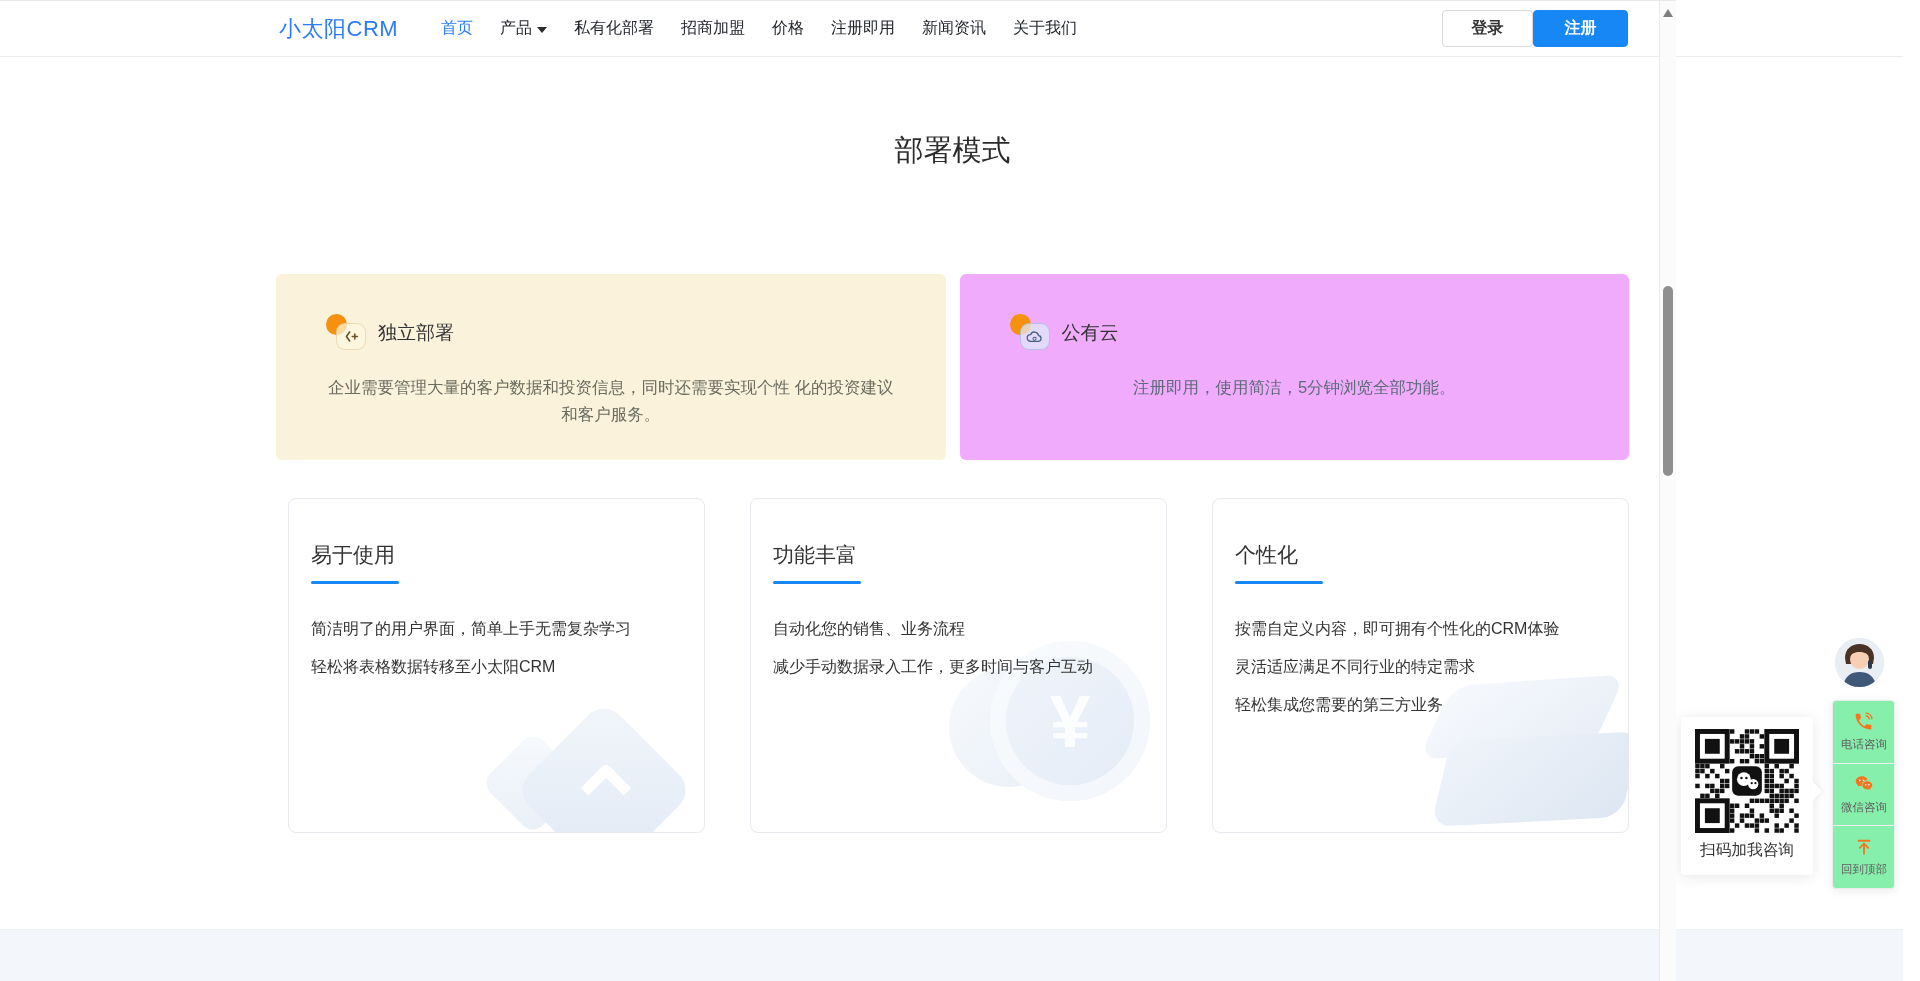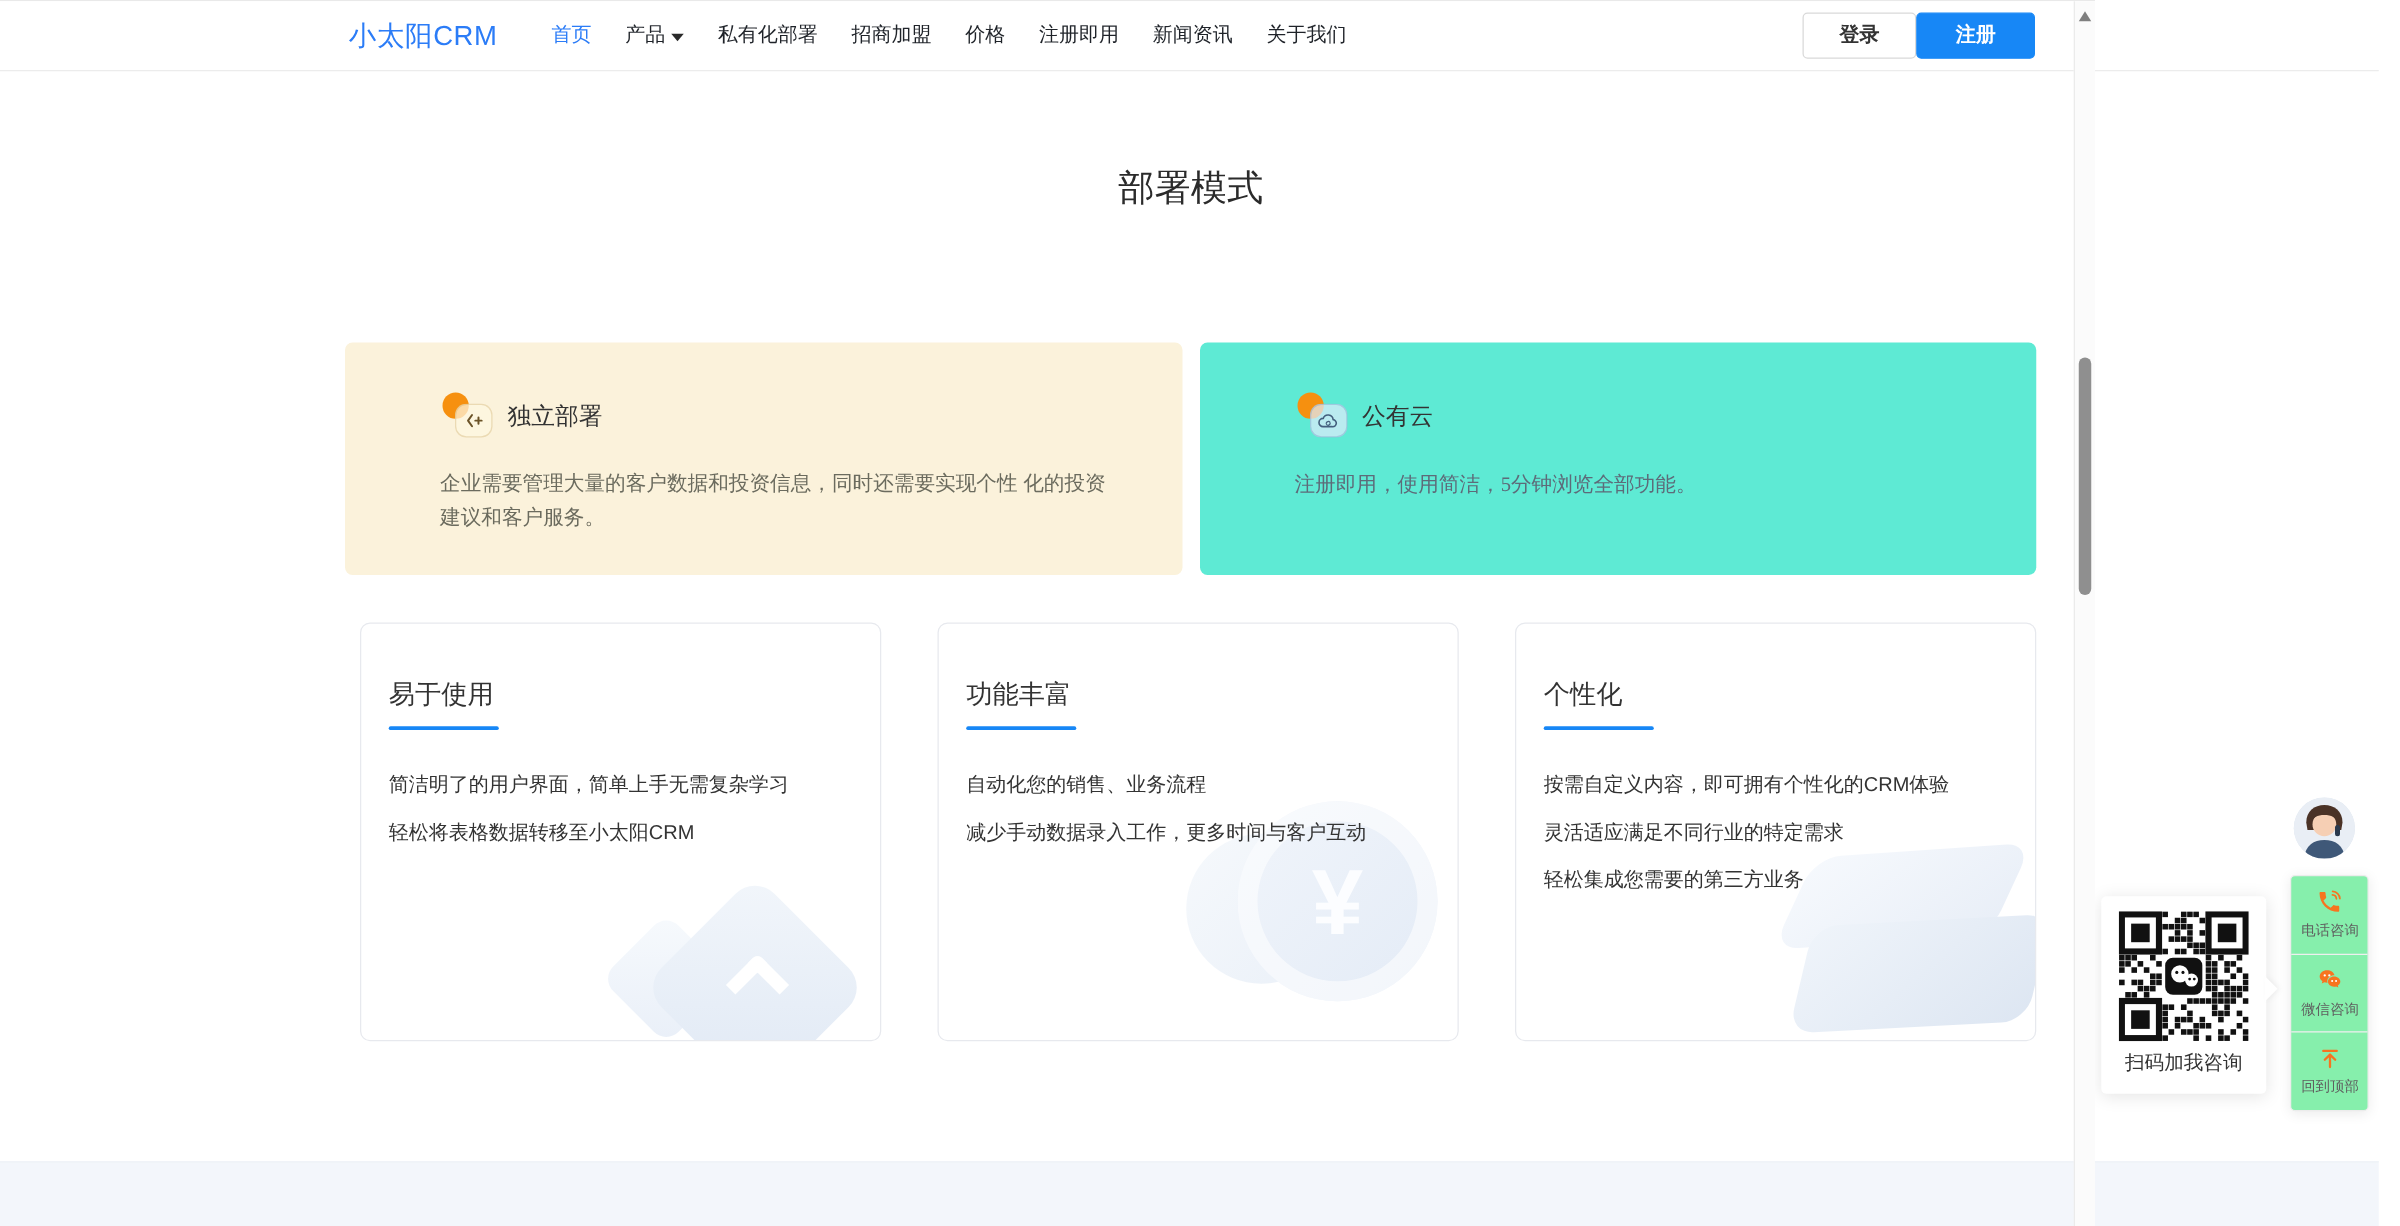--- a/index.html
+++ b/index.html
@@ -20,23 +20,23 @@
   .auth { display:flex; margin-right:275px;font-weight:bold; }
   .btn { height:37px; border-radius:4px; font-size:16px; display:flex; align-items:center; justify-content:center; cursor:pointer; }
   .btn-login { width:91px; background:#fff; border:1px solid #d9d9d9; color:#333; }
   .btn-register { width:95px; background:#1787f6; border:1px solid #1787f6; color:#fff; }
 
   
   .main { position:absolute; top:56px; left:276px; width:1353px; }
   .section-title { margin-top:74px; text-align:center; font-size:29px; font-weight:500; color:#2b2b2b; }
 
   .deploy-row { display:flex; gap:14px; margin-top:103px; }
-  .deploy-card { flex:1 1 0; height:186px; border-radius:6px; padding:40px 48px 0 76px; }
+  .deploy-card { flex:1 1 0; height:186px; border-radius:6px; padding:40px 48px 0 48px;text-align:center; }
   .deploy-card.cream { background:#fbf2db; }
-  .deploy-card.blue  { background:#5eead4;font-family:Liberation Serif, serif; }
+  .deploy-card.blue  { background:#f0abfc; }
   .dc-head { display:flex; align-items:center; gap:10px; }
   .dc-icon { position:relative; width:44px; height:38px; flex:none; }
   .dc-dot { position:absolute; left:2px; top:0; width:21px; height:21px; border-radius:50%; background:#f6900f; }
   .dc-badge { position:absolute; left:12px; top:9px; width:30px; height:27px; border-radius:9px;
               display:flex; align-items:center; justify-content:center; }
   .cream .dc-badge { background:rgba(253,246,224,.72); border:1px solid rgba(201,165,98,.35); color:#6b5327; }
   .blue  .dc-badge { background:rgba(222,236,251,.72); border:1px solid rgba(126,162,201,.45); color:#44607e; }
   .dc-title { font-size:19px; font-weight:500; color:#333; }
   .dc-desc { margin-top:22px; font-size:16.5px; line-height:27px; max-width:585px; }
   .cream .dc-desc { color:#6b6b5e; }

